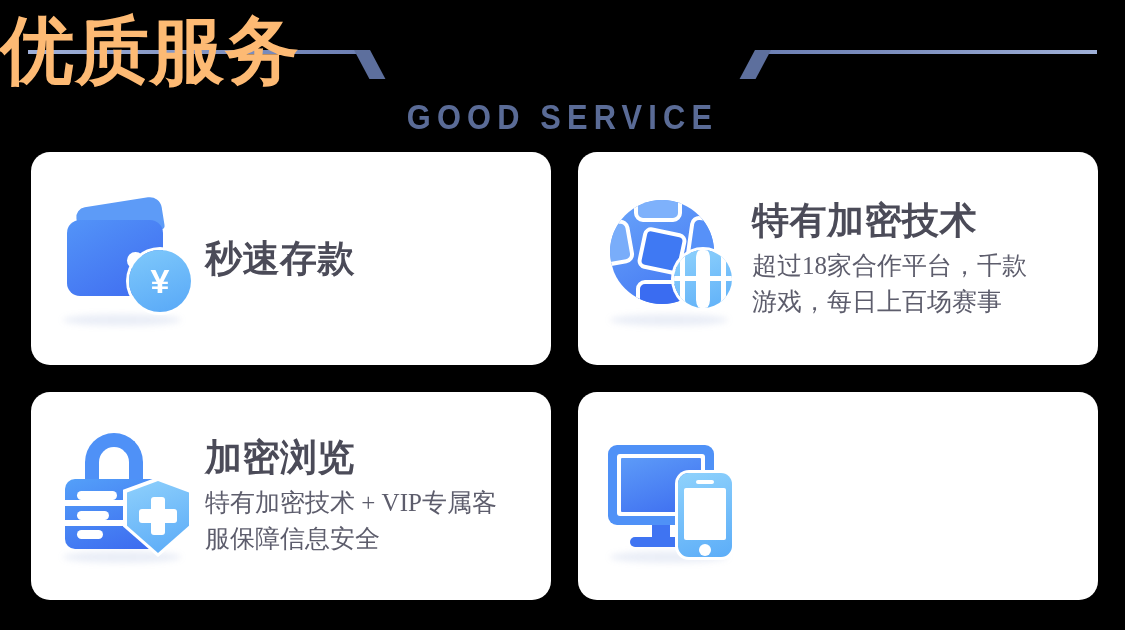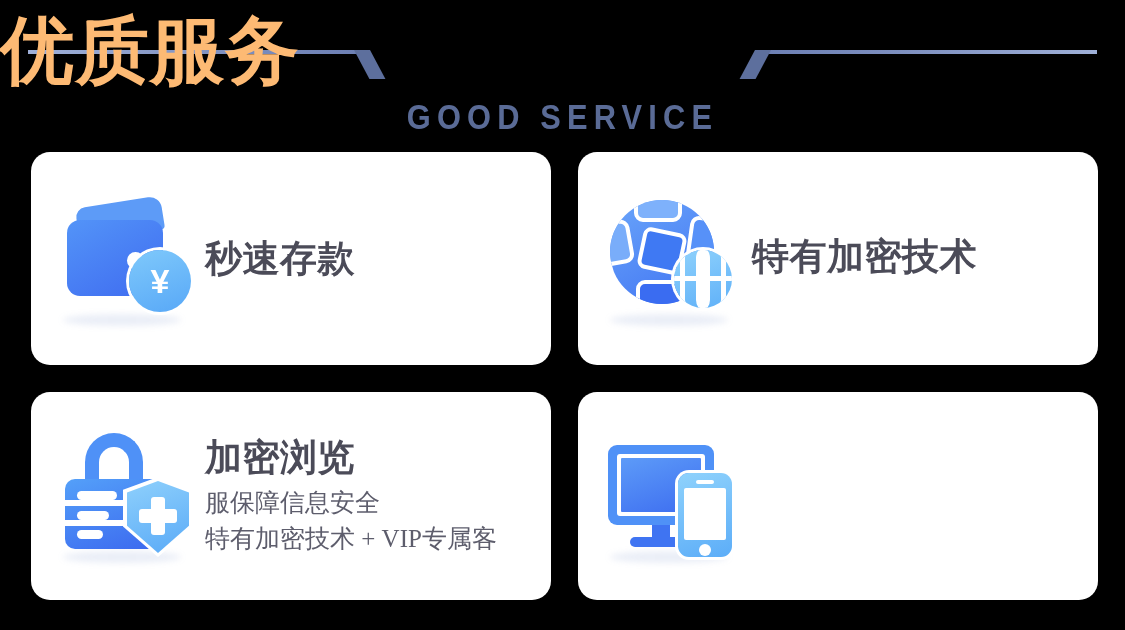--- a/index.html
+++ b/index.html
@@ -402,20 +402,22 @@
       <div class="basket">
         <div class="seam-v"></div>
         <div class="seam-h"></div>
         <div class="seam-a"></div>
         <div class="seam-b"></div>
       </div>
     </div>
     <div class="card-text">
       <div class="card-title">特有加密技术</div>
       <div class="card-sub">
+        <span class="line">超过18家合作平台，千款</span>
+        <span class="line">游戏，每日上百场赛事</span>
       </div>
     </div>
   </div>
 
   <div class="card">
     <div class="card-icon">
       <div class="icon-shadow"></div>
       <div class="lock-shackle"></div>
       <div class="lock-body">
         <div class="gapline gl1"></div>
@@ -425,22 +427,22 @@
         <div class="slot slot3"></div>
       </div>
       <div class="shield-ring"></div>
       <div class="shield"></div>
       <div class="cross-v"></div>
       <div class="cross-h"></div>
     </div>
     <div class="card-text">
       <div class="card-title">加密浏览</div>
       <div class="card-sub">
+        <span class="line">特有加密技术 + VIP专属客</span>
         <span class="line">服保障信息安全</span>
-        <span class="line">特有加密技术 + VIP专属客</span>
       </div>
     </div>
   </div>
 
   <div class="card">
     <div class="card-icon">
       <div class="icon-shadow"></div>
       <div class="mon-neck"></div>
       <div class="mon-base"></div>
       <div class="monitor">

